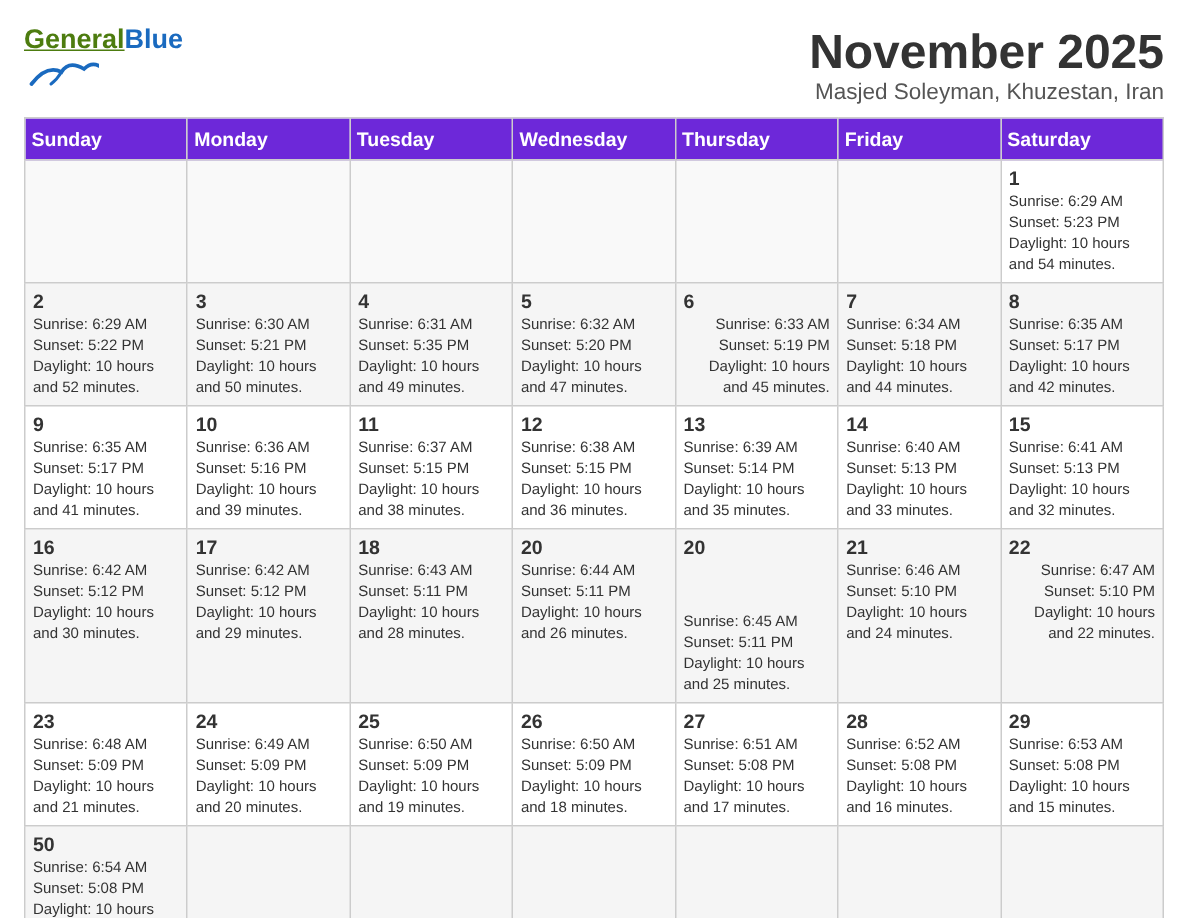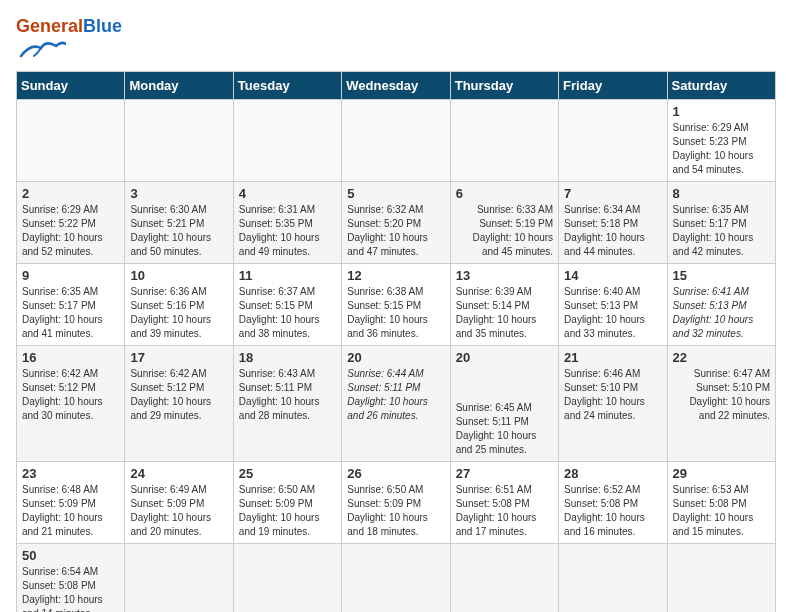--- a/index.html
+++ b/index.html
@@ -32,21 +32,21 @@
     .location {
       font-size: 15px;
       color: #555;
     }
     table {
       width: 100%;
       border-collapse: collapse;
       table-layout: fixed;
     }
     thead th {
-      background-color: #0c4a6e;
+      background-color: #6d28d9;
       color: #fff;
       font-size: 13px;
       font-weight: bold;
       padding: 6px 4px;
       text-align: left;
       border: 1px solid #ccc;
     }
     tbody td {
       border: 1px solid #ccc;
       vertical-align: top;
@@ -71,26 +71,30 @@
       color: #333;
     }
     .empty-cell { background: #f9f9f9; }
   </style>
 </head>
 <body>
 
 <div class="header-area">
   <div class="logo">
     <div style="font-size:18px;font-weight:bold;color:#333;line-height:1.2;">
-      <span style="color:#c2410c;">General</span><span style="color:#1a6abf;">Blue</span>
+      <span style="color:#4d7c0f;text-decoration:underline;">General</span><span style="color:#1a6abf;">Blue</span>
     </div>
     <svg width="50" height="25" viewBox="0 0 50 25">
       <path d="M5 18 Q15 5 25 10 Q30 2 40 8 Q45 3 50 6" stroke="#1a6abf" stroke-width="2.5" fill="none" stroke-linecap="round"></path>
       <path d="M25 10 Q22 15 18 18" stroke="#1a6abf" stroke-width="2" fill="none" stroke-linecap="round"></path>
     </svg>
+  </div>
+  <div class="title-area">
+    <div class="month-title">November 2025</div>
+    <div class="location">Masjed Soleyman, Khuzestan, Iran</div>
   </div>
 </div>
 
 <table>
   <thead>
     <tr>
     <th>Sunday</th>
         <th>Monday</th>
         <th>Tuesday</th>
         <th>Wednesday</th>
@@ -204,21 +208,21 @@
         </td>
         <td>
           <span class="day-num">14</span>
           <div class="cell-text" style="white-space: pre-line;">Sunrise: 6:40 AM
 Sunset: 5:13 PM
 Daylight: 10 hours
 and 33 minutes.</div>
         </td>
         <td>
           <span class="day-num">15</span>
-          <div class="cell-text" style="white-space: pre-line; font-style: italic;">Sunrise: 6:41 AM
+          <div class="cell-text" style="white-space: pre-line;">Sunrise: 6:41 AM
 Sunset: 5:13 PM
 Daylight: 10 hours
 and 32 minutes.</div>
         </td>
       </tr>
       <tr>
         <td>
           <span class="day-num">16</span>
           <div class="cell-text" style="white-space: pre-line;">Sunrise: 6:42 AM
 Sunset: 5:12 PM
@@ -234,21 +238,21 @@
         </td>
         <td>
           <span class="day-num">18</span>
           <div class="cell-text" style="white-space: pre-line;">Sunrise: 6:43 AM
 Sunset: 5:11 PM
 Daylight: 10 hours
 and 28 minutes.</div>
         </td>
         <td>
           <span class="day-num">20</span>
-          <div class="cell-text" style="white-space: pre-line; font-style: italic;">Sunrise: 6:44 AM
+          <div class="cell-text" style="white-space: pre-line;">Sunrise: 6:44 AM
 Sunset: 5:11 PM
 Daylight: 10 hours
 and 26 minutes.</div>
         </td>
         <td>
           <span class="day-num">20</span>
           <div class="cell-text" style="white-space: pre-line; margin-top: 36px;">Sunrise: 6:45 AM
 Sunset: 5:11 PM
 Daylight: 10 hours
 and 25 minutes.</div>

